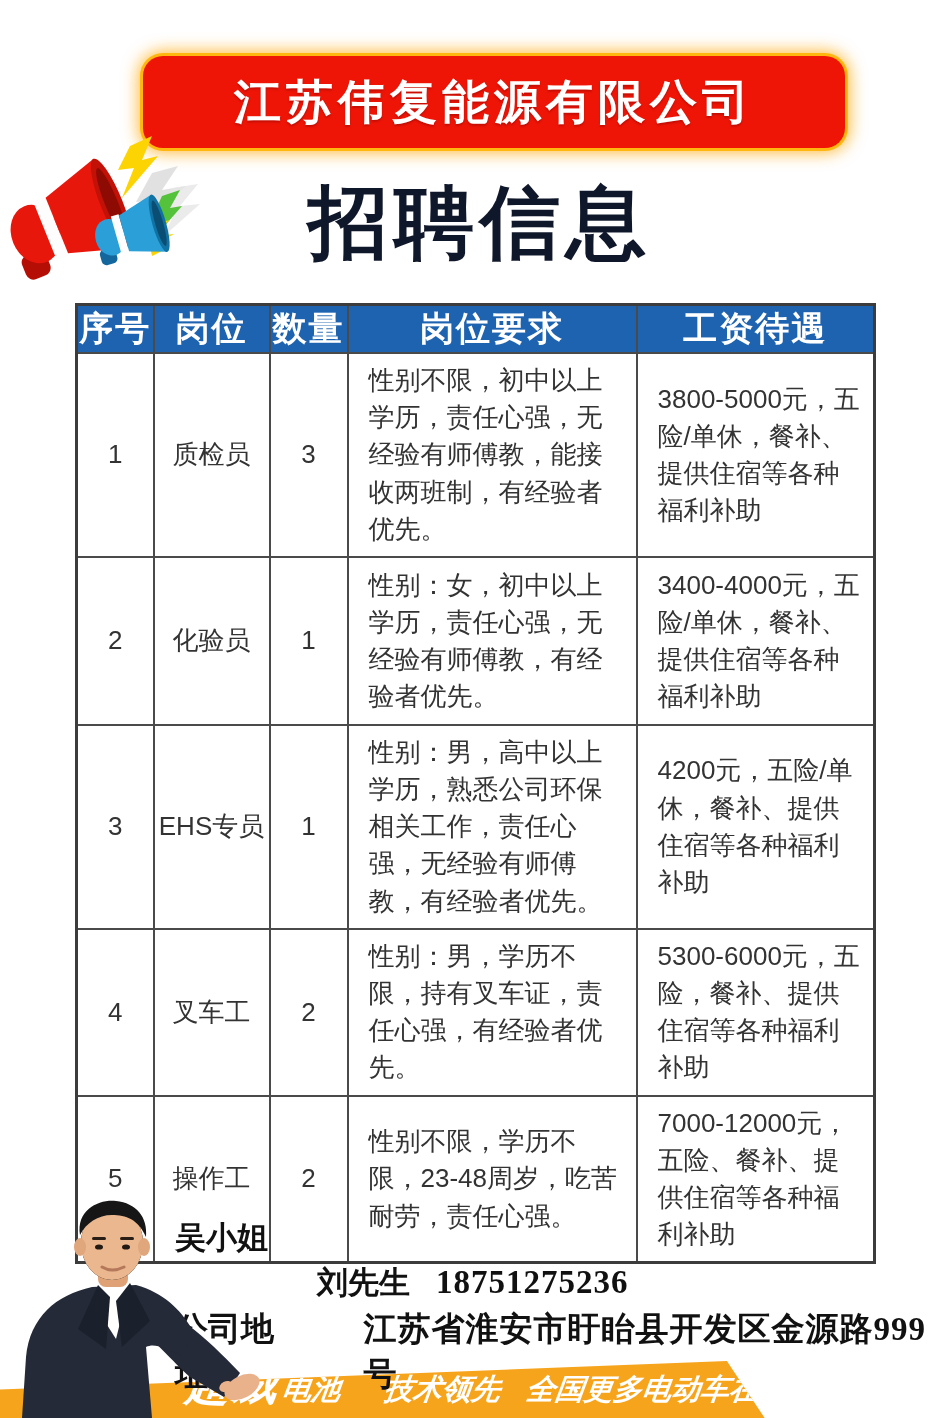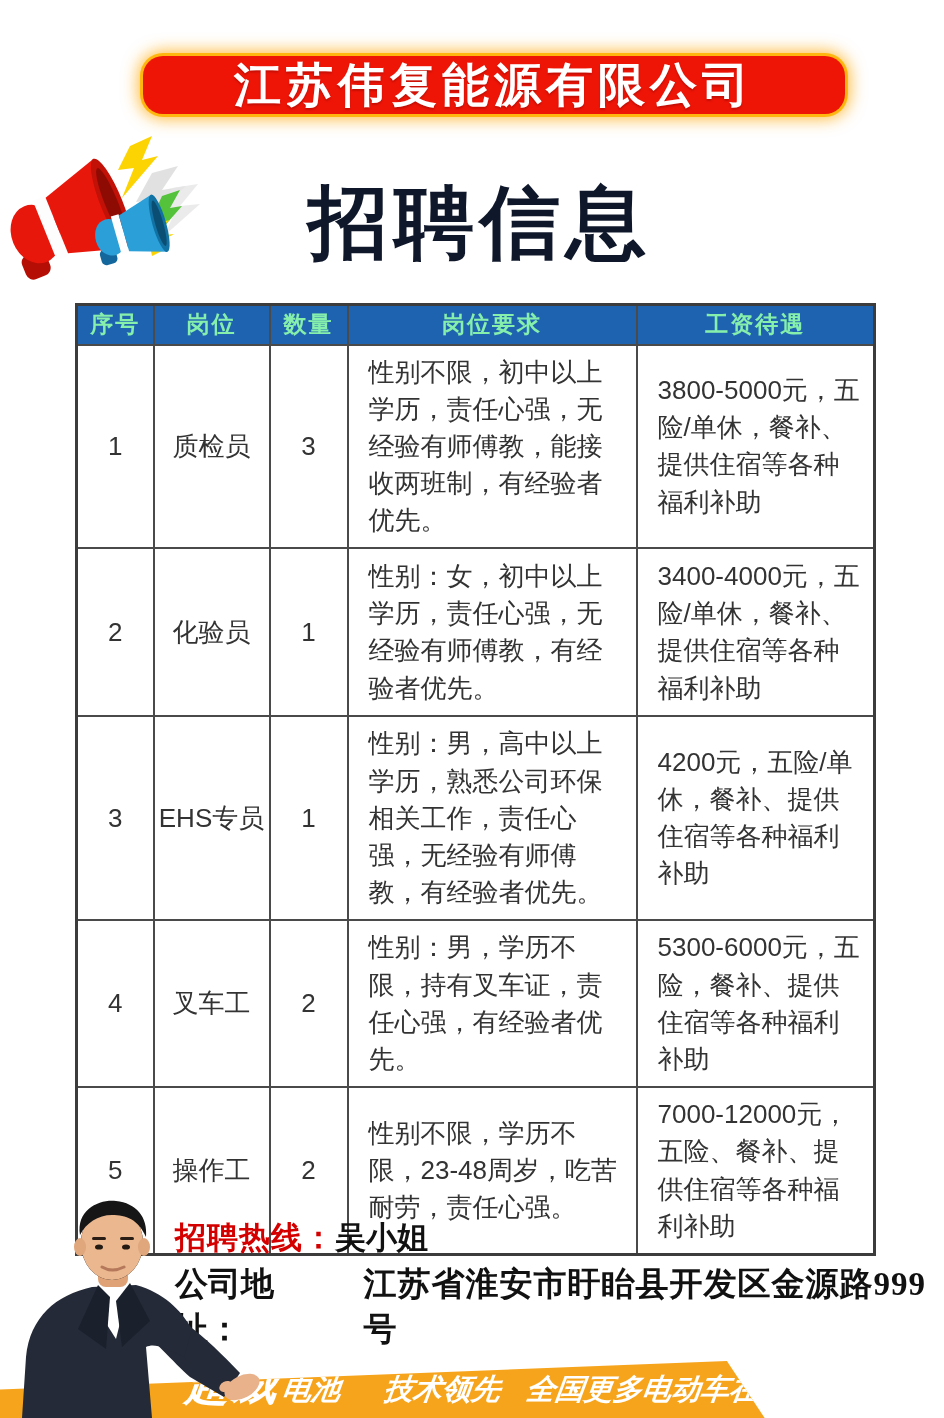--- a/index.html
+++ b/index.html
@@ -4,21 +4,21 @@
 <style>
   * { margin:0; padding:0; box-sizing:border-box; }
   html,body { background:#ffffff; }
   .poster {
     position:relative; width:944px; height:1418px; background:#ffffff;
     overflow:hidden; font-family:"Liberation Sans", sans-serif;
   }
 
   
   .company-banner {
-    position:absolute; left:143px; top:56px; width:702px; height:58px;
+    position:absolute; left:143px; top:56px; width:702px; height:92px;
     background:#ee1507; border-radius:20px;
     box-shadow:0 0 0 3px #ffb70f, 0 0 16px 5px rgba(255,166,0,.75);
     display:flex; align-items:center; justify-content:center;
   }
   .company-banner .txt {
     color:#ffffff; font-family:"Liberation Serif", serif;
     font-size:47px; font-weight:900; letter-spacing:5px; white-space:nowrap;
     text-shadow:0 2px 2px rgba(120,0,0,.35);
   }
 
@@ -37,22 +37,22 @@
   .jobs-table {
     position:absolute; left:75px; top:303px; width:798px;
     border-collapse:collapse; table-layout:fixed;
     border:3px solid #3c3c3c;
   }
   .jobs-table col.c1{width:77px} .jobs-table col.c2{width:116px}
   .jobs-table col.c3{width:78px} .jobs-table col.c4{width:289px}
   .jobs-table col.c5{width:238px}
   .jobs-table th, .jobs-table td { border:2px solid #4a4a4a; vertical-align:middle; }
   .jobs-table thead th {
-    background:#1e63b0; color:#86efac; height:40px;
-    font-family:"Liberation Serif", serif; font-weight:700; font-size:23px;
+    background:#1e63b0; color:#ffffff; height:40px;
+    font-family:"Liberation Serif", serif; font-weight:700; font-size:34px;
     letter-spacing:2px;
   }
   .jobs-table td { color:#333333; font-size:26px; line-height:1.43; }
   .jobs-table td.ctr { text-align:center; }
   .jobs-table td.txt { text-align:left; padding:8px 8px 8px 20px; }
   .jobs-table tbody tr:nth-child(1){height:157px}
   .jobs-table tbody tr:nth-child(2){height:168px}
   .jobs-table tbody tr:nth-child(3){height:170px}
   .jobs-table tbody tr:nth-child(4){height:167px}
   .jobs-table tbody tr:nth-child(5){height:160px}
@@ -185,22 +185,25 @@
         <td class="ctr">操作工</td>
         <td class="ctr">2</td>
         <td class="txt">性别不限，学历不限，23-48周岁，吃苦耐劳，责任心强。</td>
         <td class="txt">7000-12000元，五险、餐补、提供住宿等各种福利补助</td>
       </tr>
     </tbody>
   </table>
 
   <div class="contact">
     <div class="line">
-      <span class="hotline-label">招聘热线：</span>
       <span class="name">吴小姐</span>
+    </div>
+    <div class="line line2">
+      <span class="name">刘先生</span>
+      <span class="phone">18751275236</span>
     </div>
     <div class="line line3">
       <span class="addr-label">公司地址：</span>
       <span class="addr">江苏省淮安市盱眙县开发区金源路999号</span>
     </div>
   </div>
 
   <div class="footer-banner">
     <div class="footer-inner">
       <span class="brand-main">超威</span>

